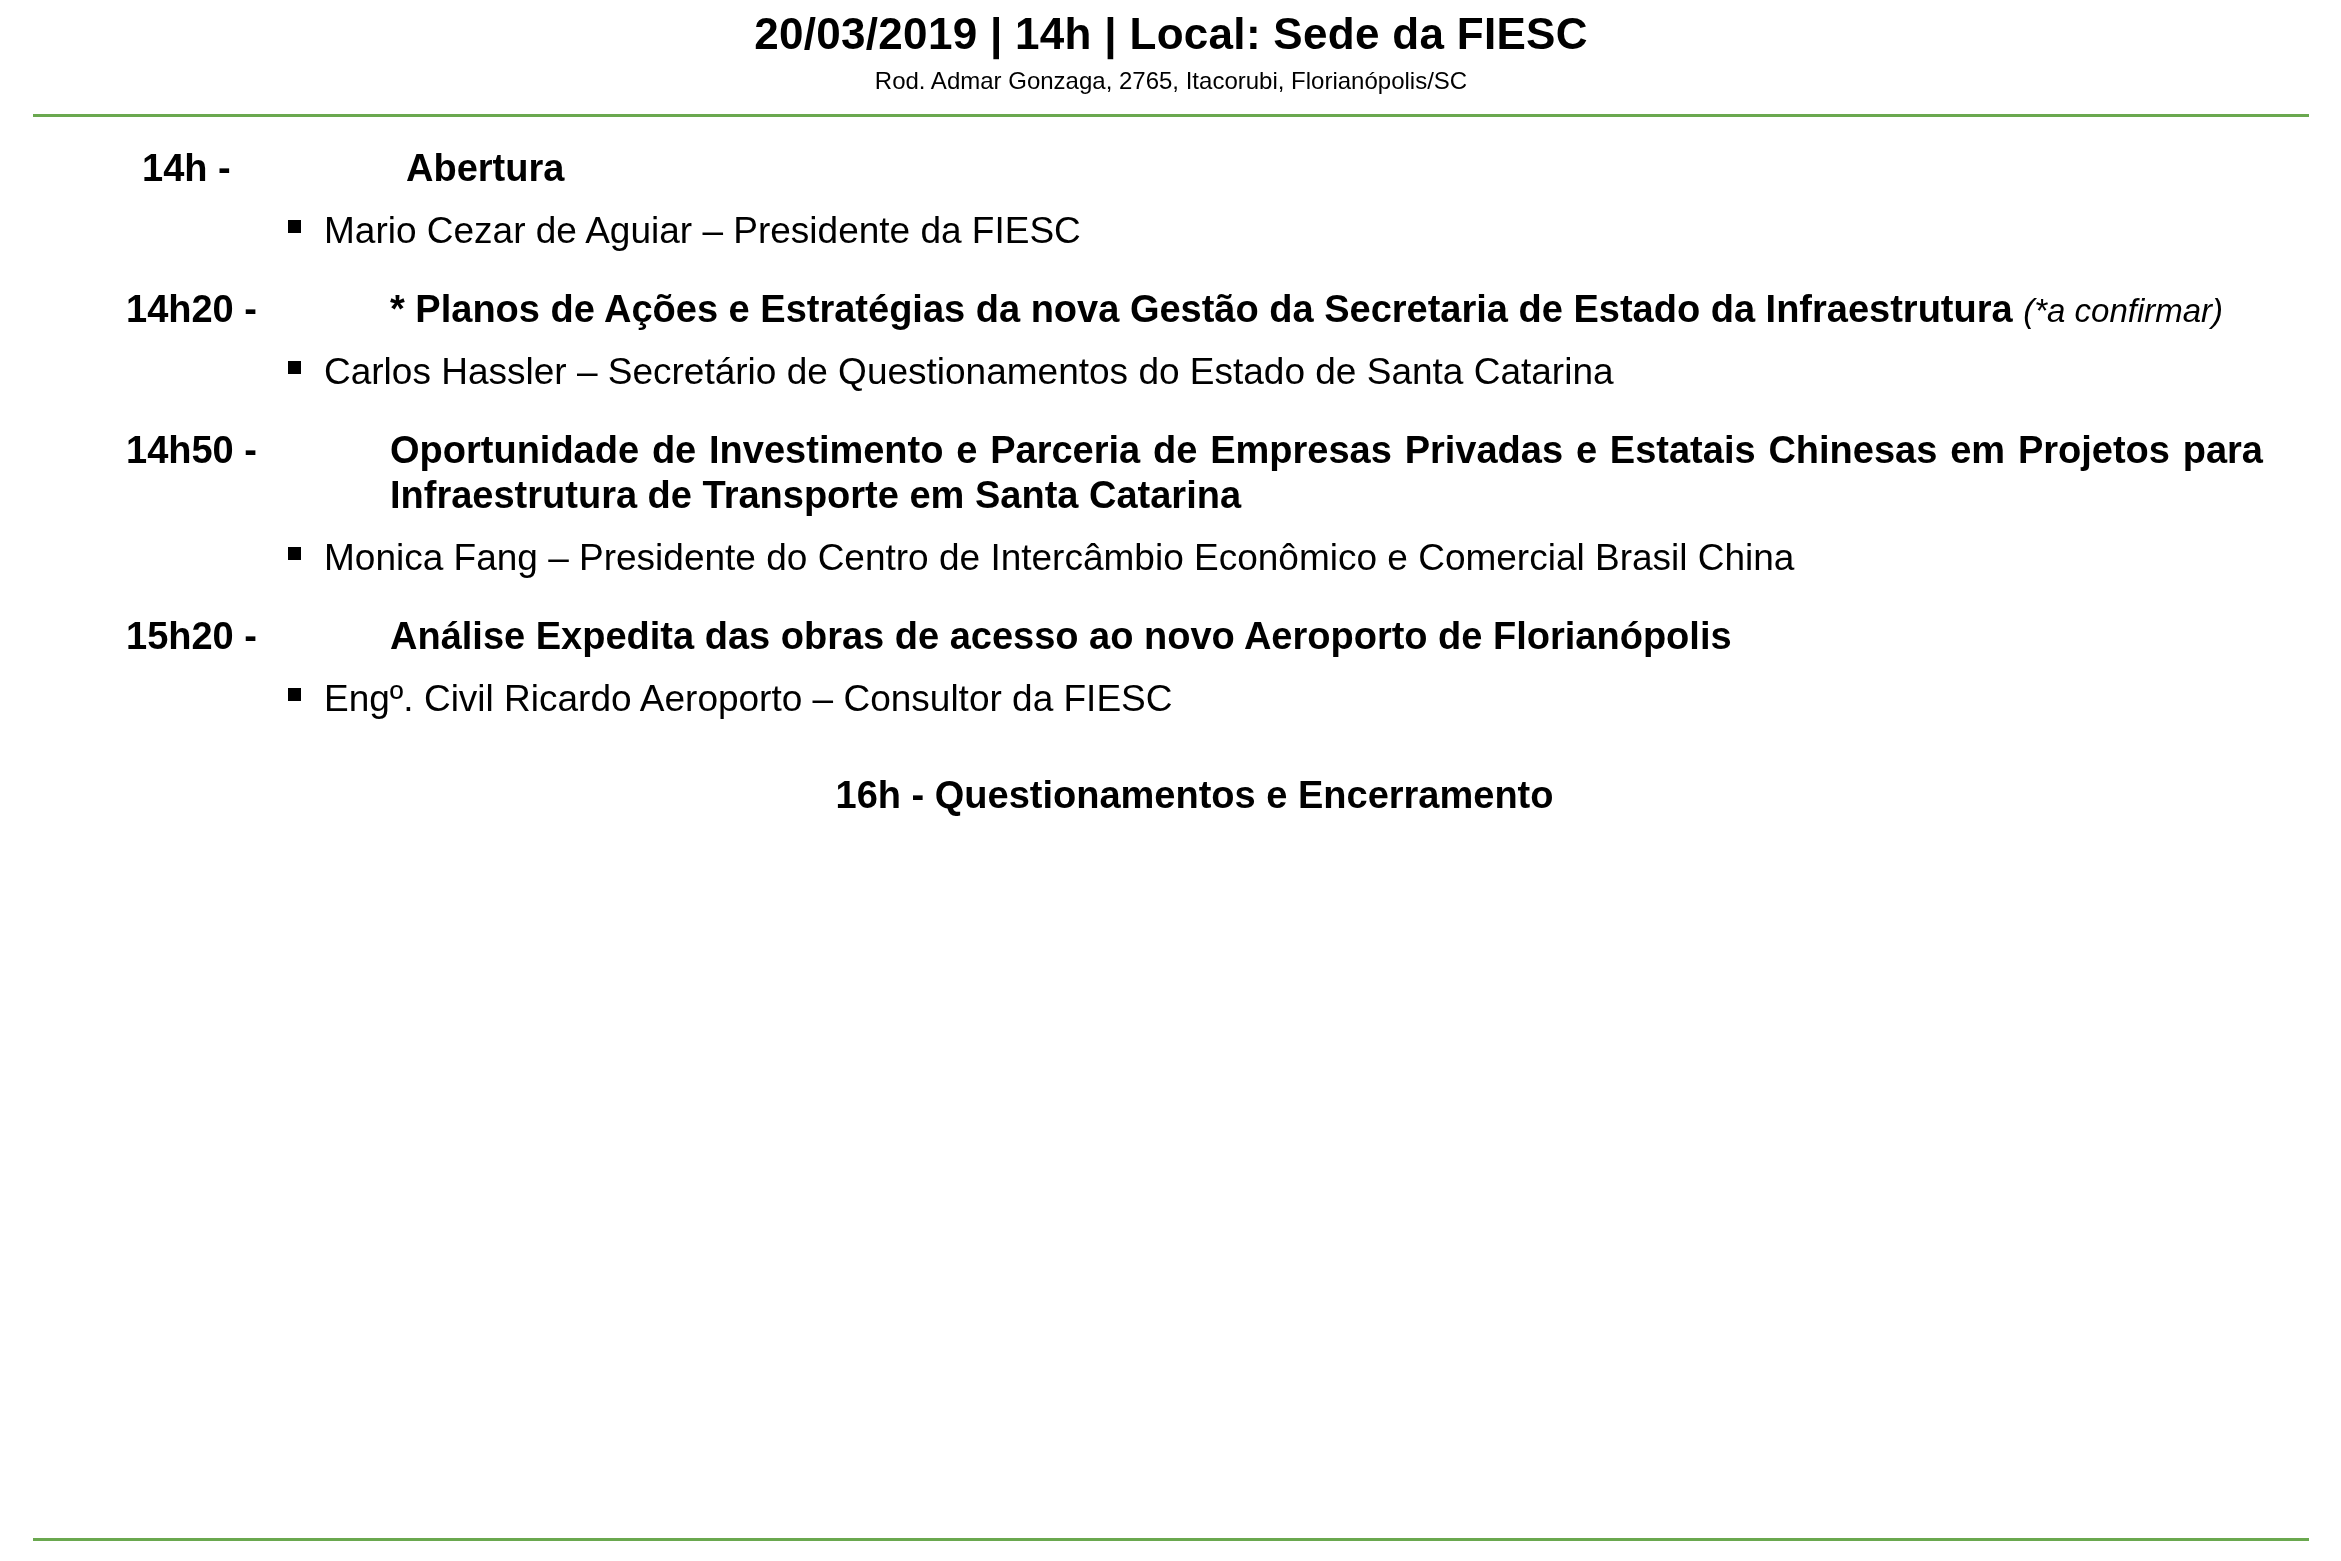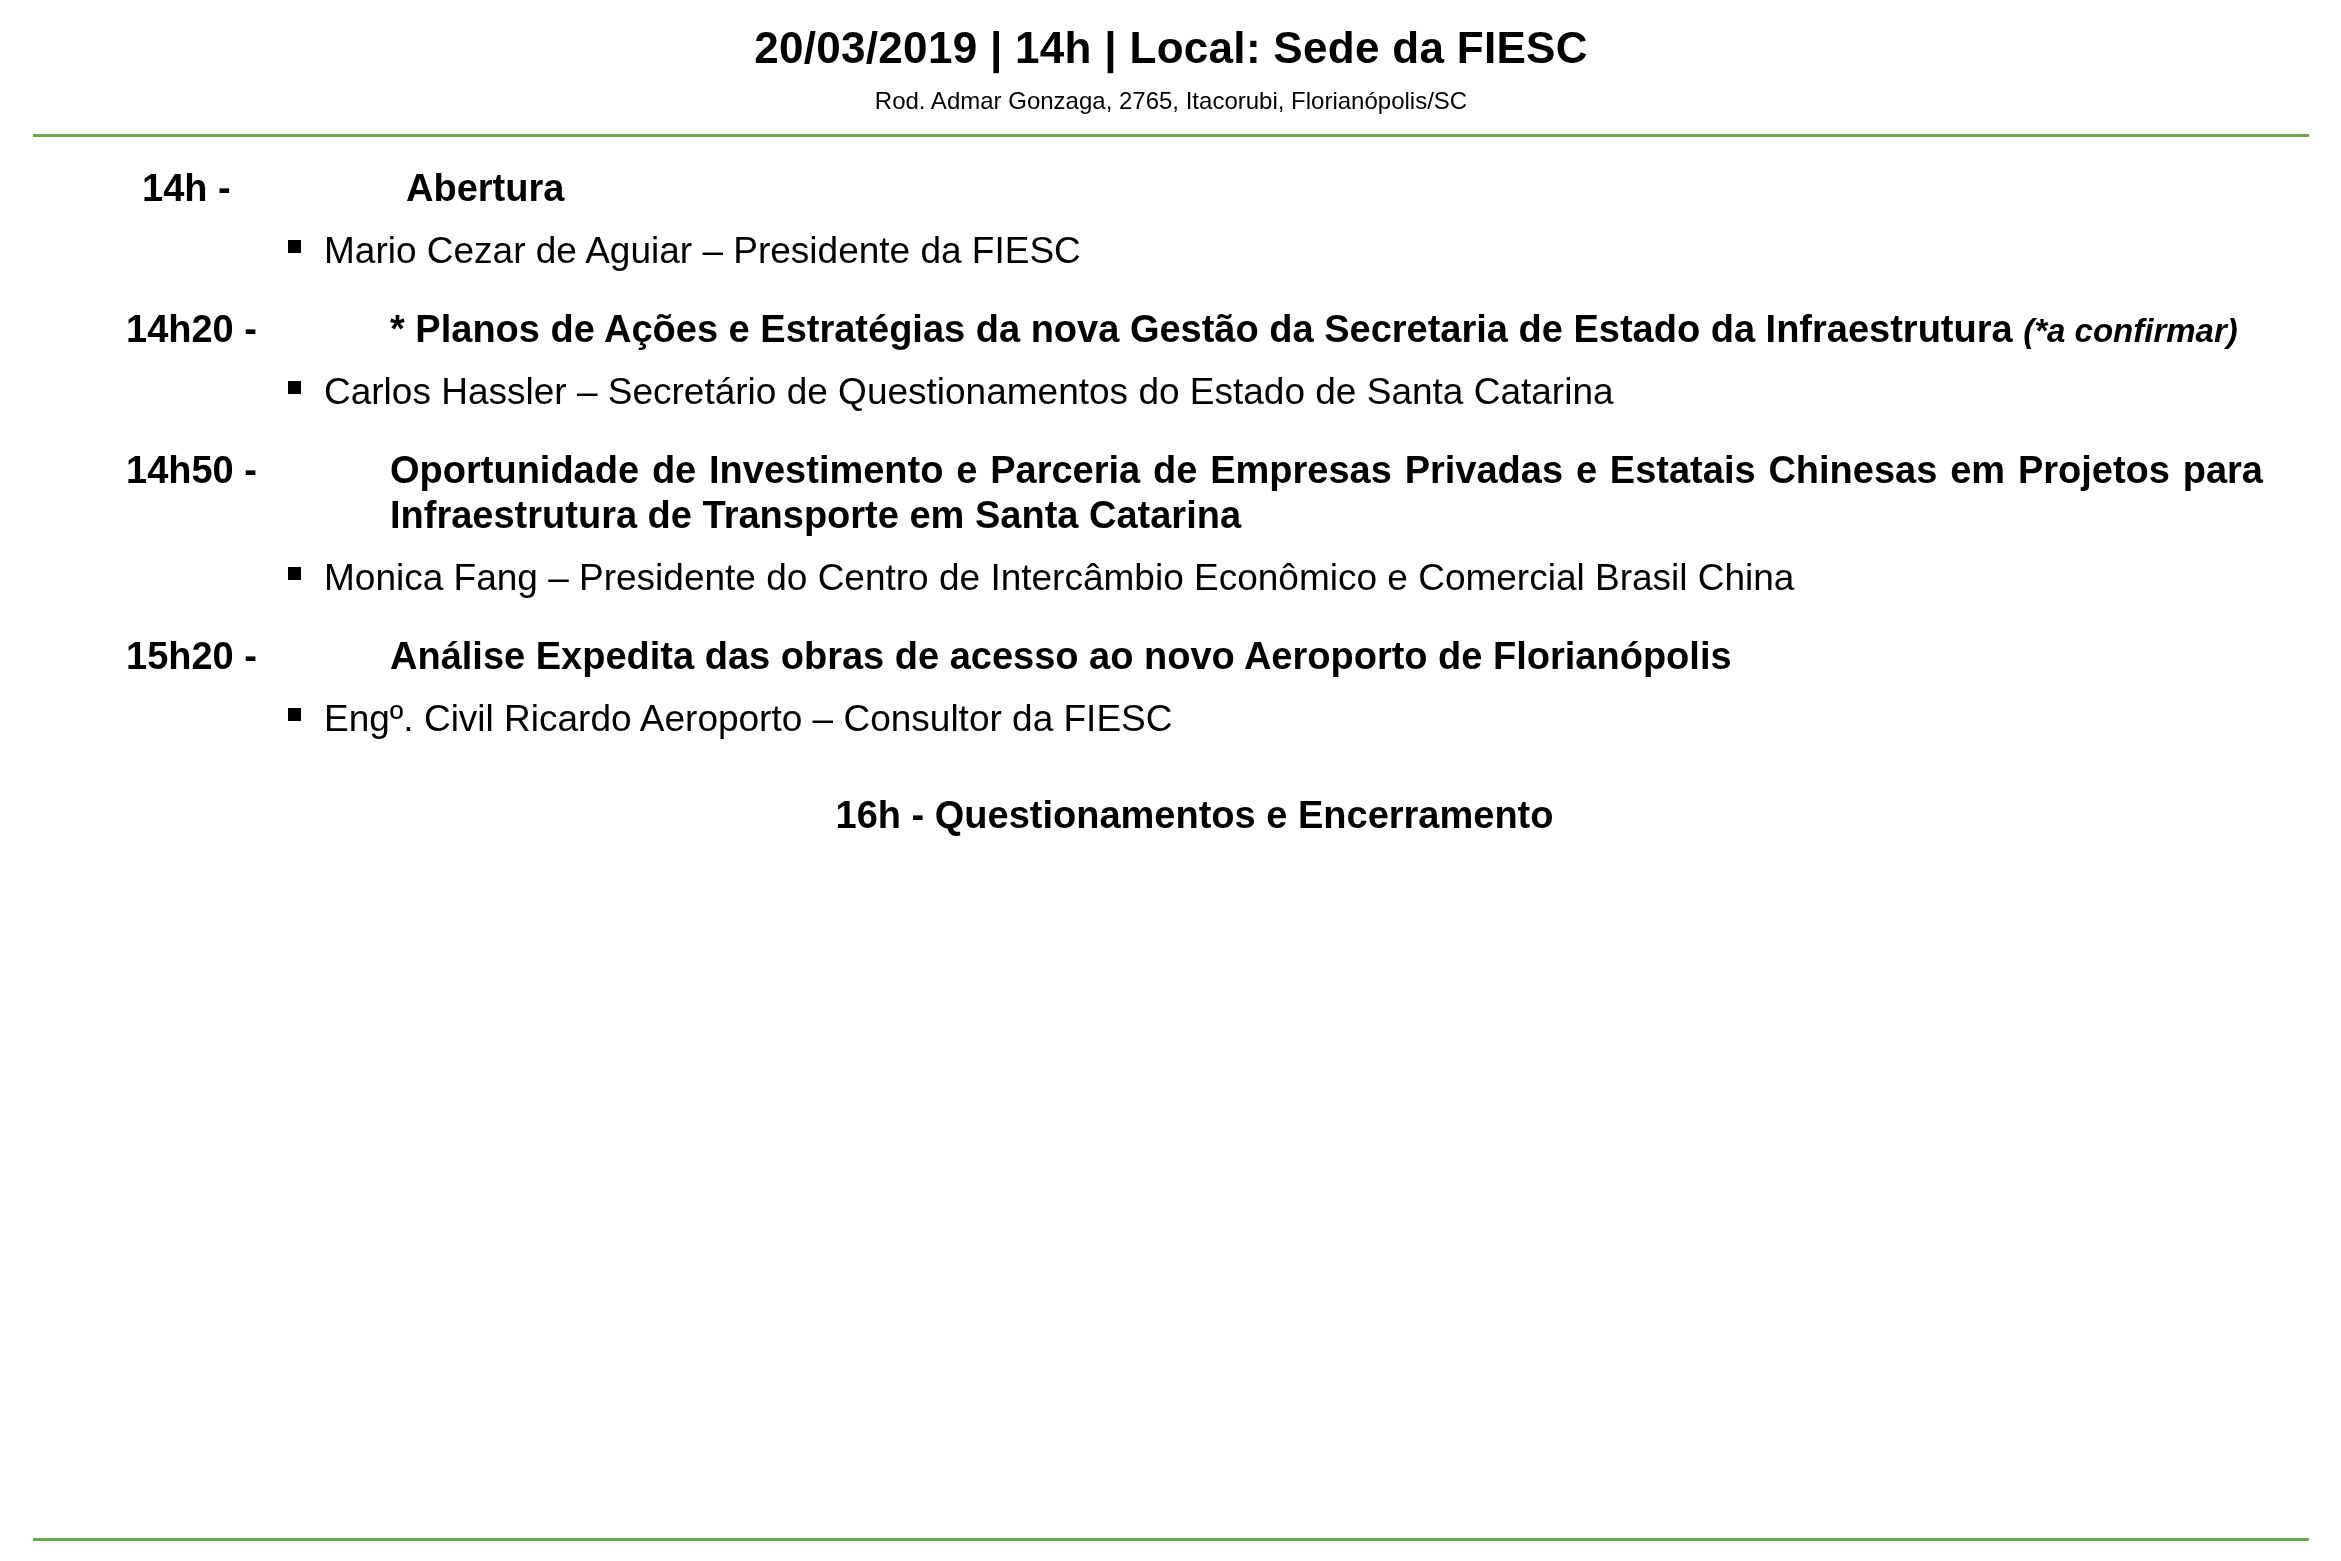--- a/index.html
+++ b/index.html
@@ -27,21 +27,21 @@
   
   .header {
     padding-top: 9.3px;
     text-align: center;
   }
   .header-title {
     font-size: 44px;
     font-weight: bold;
     letter-spacing: 0.3px;
     line-height: 1.12;
-    margin: 14px;
+    margin: 0;
   }
   .header-subtitle {
     font-size: 24px;
     font-weight: 400;
     line-height: 1.15;
     margin: 8px 0 0 0;
   }
 
   
   .rule {
@@ -80,21 +80,21 @@
   }
   .item-title .time {
     display: inline-block;
     width: 264px;
     margin-left: -264px;
     font-weight: bold;
   }
   .item-title.single-line { text-align: left; margin-left: 16px; }
   .item-title .note {
     font-style: italic;
-    font-weight: bold;
+    font-weight: normal;
     font-size: 33px;
   }
 
   .speakers {
     list-style: none;
     margin: 10.6px 0 0 0;
     padding: 0 0 0 198px;
   }
   .speaker {
     position: relative;

